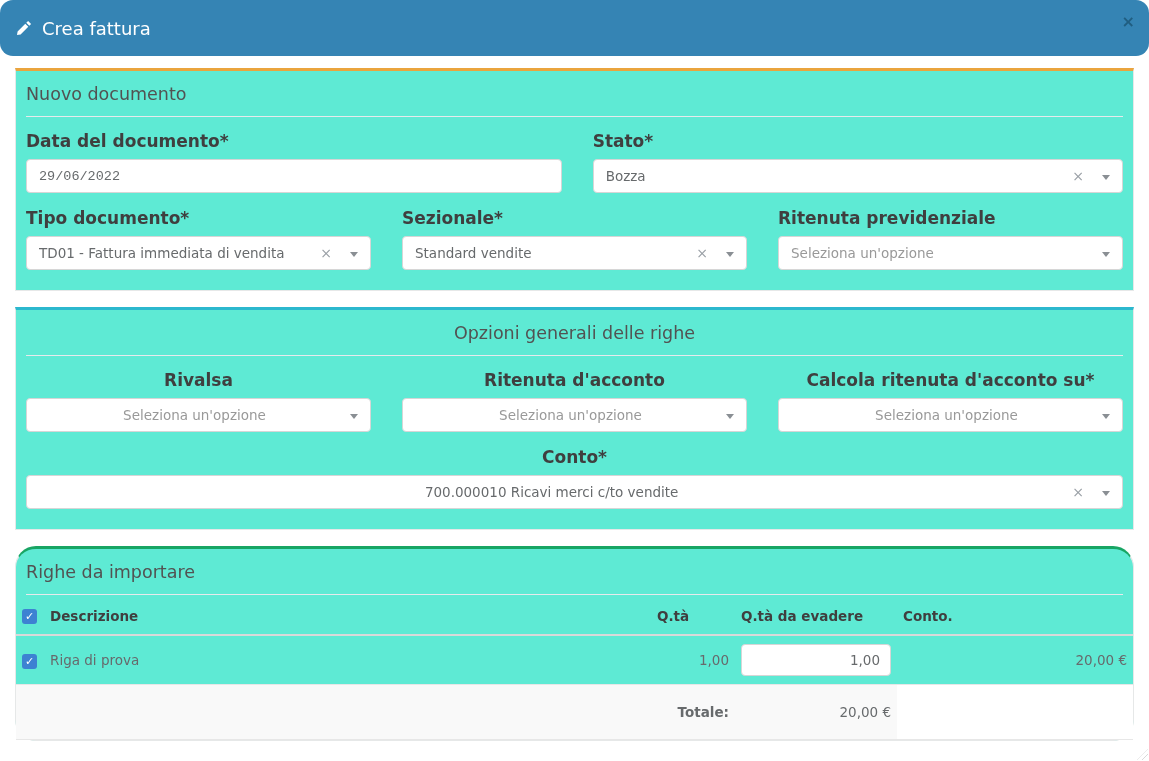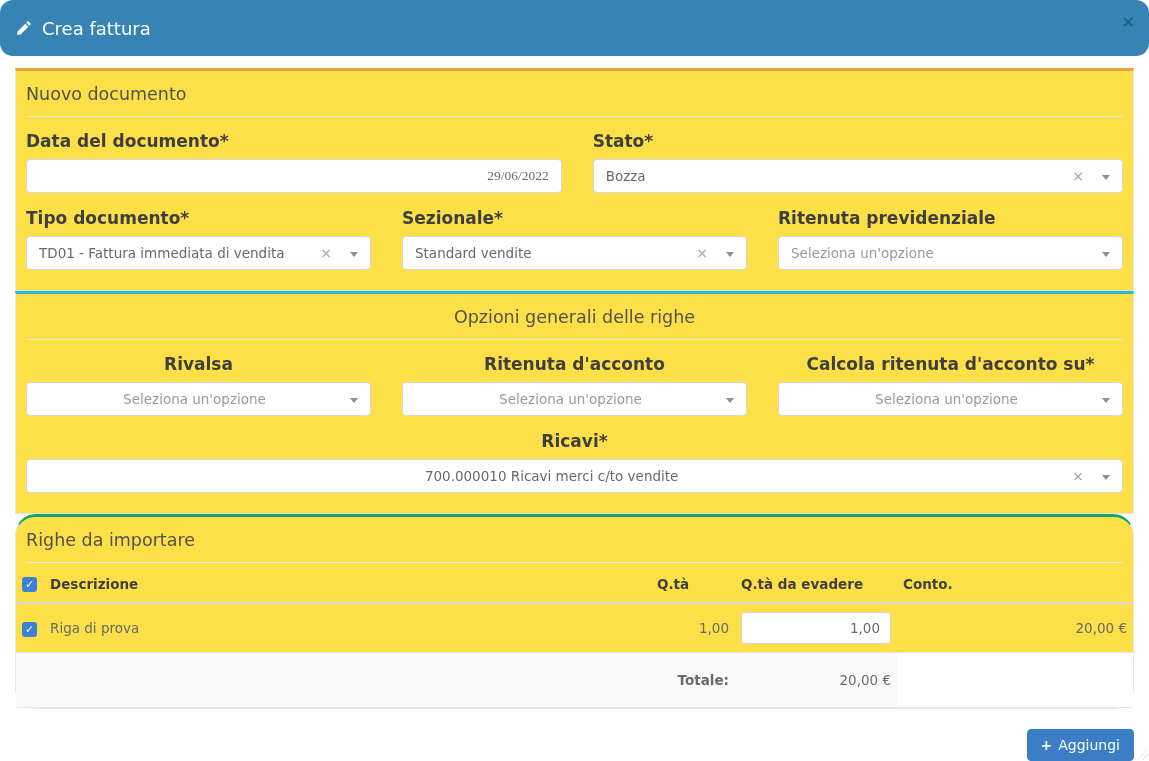--- a/index.html
+++ b/index.html
@@ -24,21 +24,22 @@
   .close-btn {
     position:absolute; top:14px; right:14px;
     color:#205e81; font-size:16px; font-weight:700; line-height:16px;
     cursor:pointer; background:none; border:none; padding:0;
     font-family:inherit;
   }
 
   
   .modal-body { padding:12px 15px 0 15px; }
   .panel {
-    background:#fde047; border:1px solid #e6e8e8; border-top-width:3px; border-top-style:solid;
+    background:#5eead4; border:1px solid #e6e8e8; border-top-width:3px; border-top-style:solid;
+    margin-bottom:16px;
   }
   .panel.orange { border-top-color:#eaa43e; }
   .panel.cyan   { border-top-color:#2bb8ce;text-align:center; }
   .panel.green  { border-top-color:#18a564;border-radius:21px; }
   .panel-title {
     margin:0 10px; padding:13px 0 12px 0;
     font-size:17.5px; color:#525252; font-weight:400;
     border-bottom:1px solid #e7eaec;
   }
   .panel-body { padding:14px 10px 20px 10px; }
@@ -51,21 +52,21 @@
     font-size:17px; margin-bottom:8px;
   }
 
   .control {
     height:34px; width:100%;
     border:1px solid #d6d6d6; border-radius:4px; background:#fff;
     display:flex; align-items:center; padding:0 12px;
     font-size:13.5px; color:#676a6c;
   }
   input.control {
-    text-align:right; font-family:Liberation Serif, serif; outline:none;
+    text-align:left; font-family:Liberation Mono, monospace; outline:none;
   }
   .select { cursor:pointer; }
   .sel-value { flex:1; white-space:nowrap; overflow:hidden; text-overflow:ellipsis; }
   .sel-value.placeholder { color:#999; }
   .sel-clear { color:#9aa0a6; font-size:14px; line-height:1; margin:0 18px 0 8px; cursor:pointer; }
   .sel-caret {
     width:0; height:0; flex:none;
     border-left:4px solid transparent; border-right:4px solid transparent;
     border-top:5px solid #8a8f94; margin-top:2px;
   }
@@ -196,21 +197,21 @@
         <div class="field">
           <label>Calcola ritenuta d'acconto su*</label>
           <div class="control select">
             <span class="sel-value placeholder">Seleziona un'opzione</span>
             <span class="sel-caret"></span>
           </div>
         </div>
       </div>
       <div class="form-row">
         <div class="field">
-          <label>Ricavi*</label>
+          <label>Conto*</label>
           <div class="control select">
             <span class="sel-value">700.000010 Ricavi merci c/to vendite</span>
             <span class="sel-clear">×</span>
             <span class="sel-caret"></span>
           </div>
         </div>
       </div>
     </div>
   </div>
 

